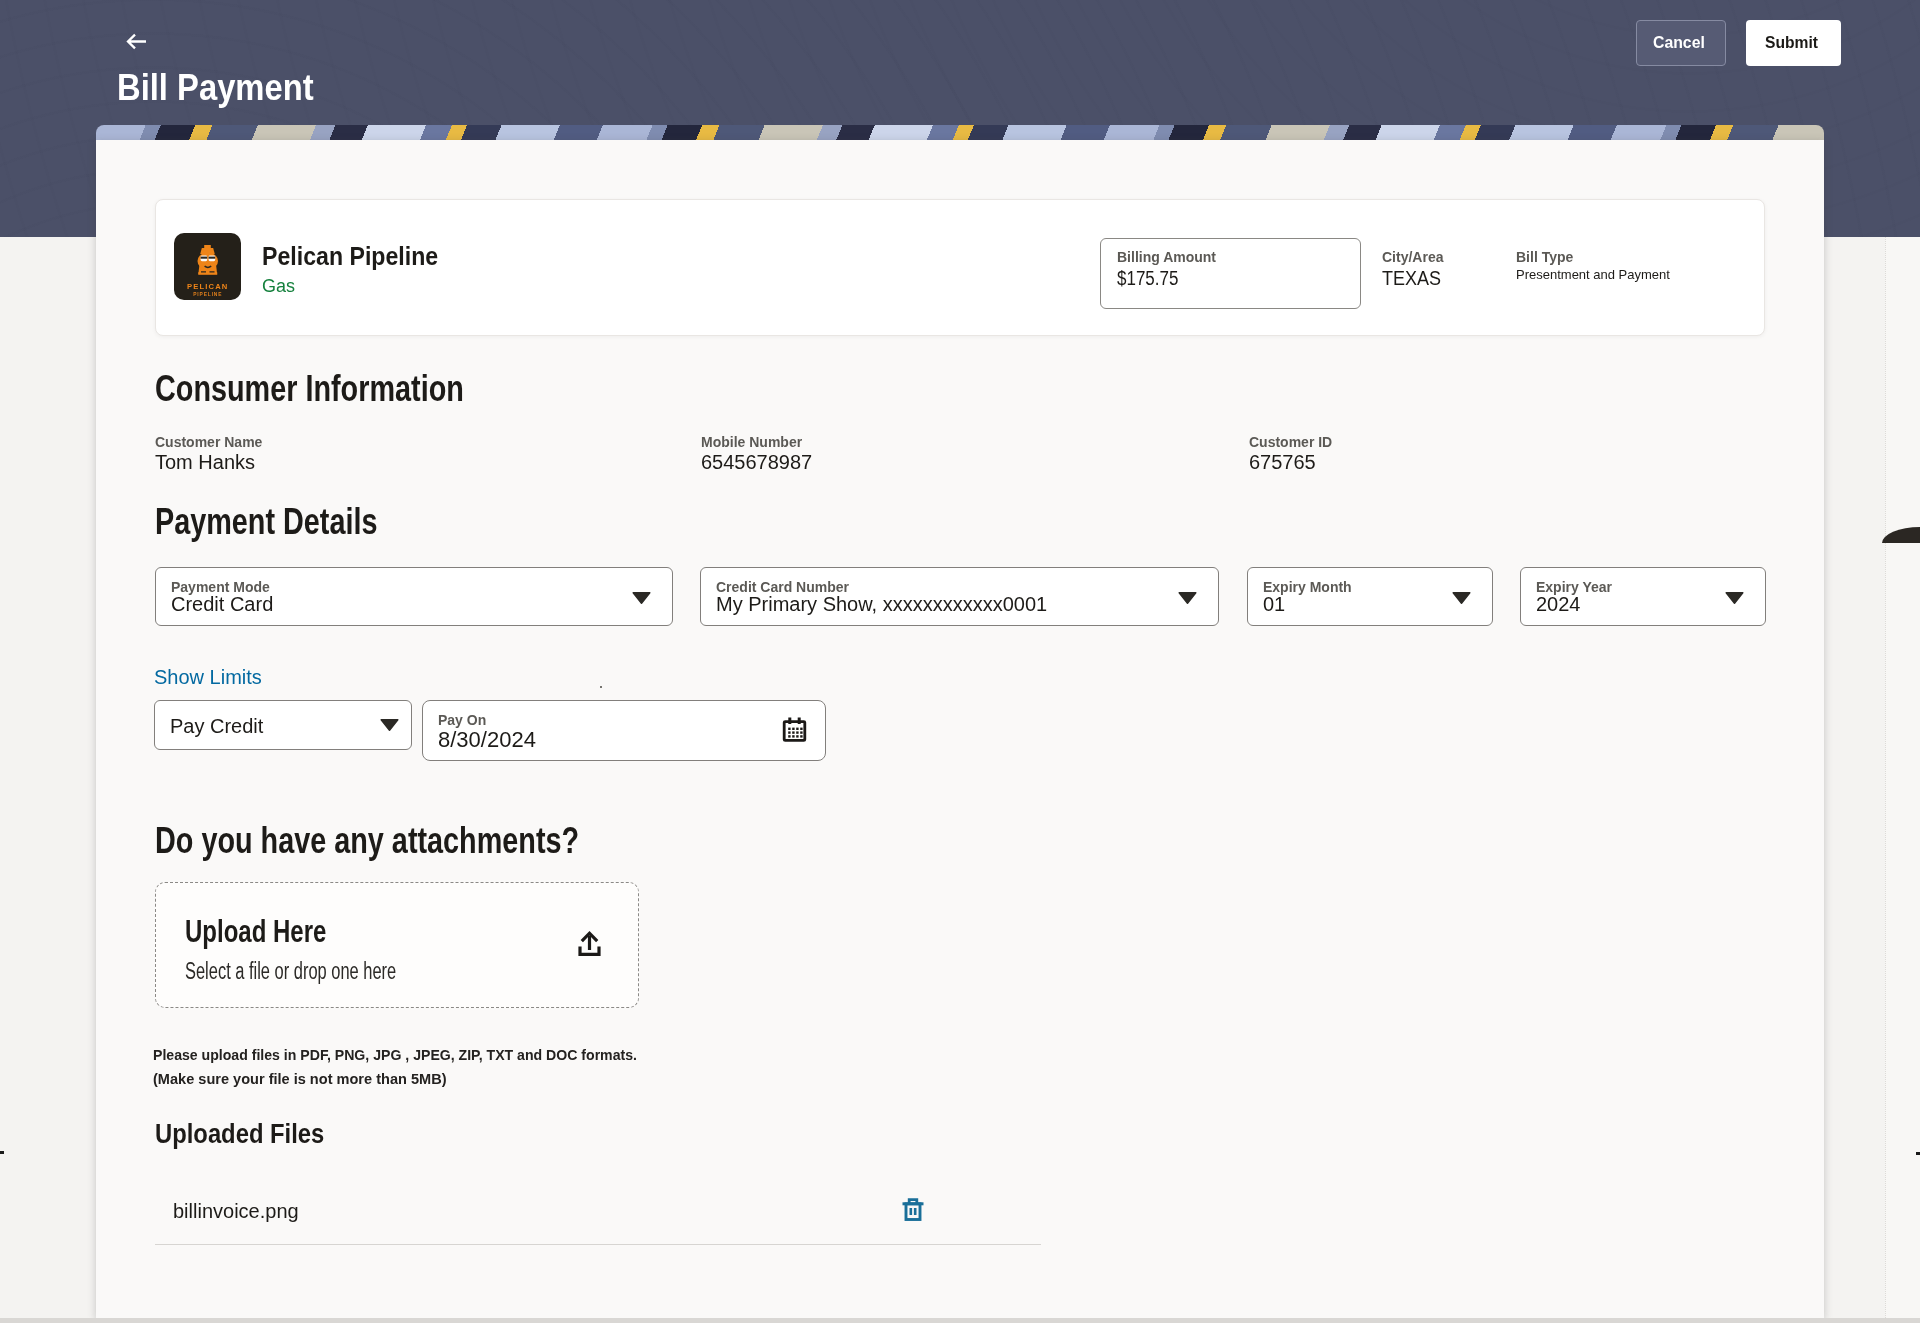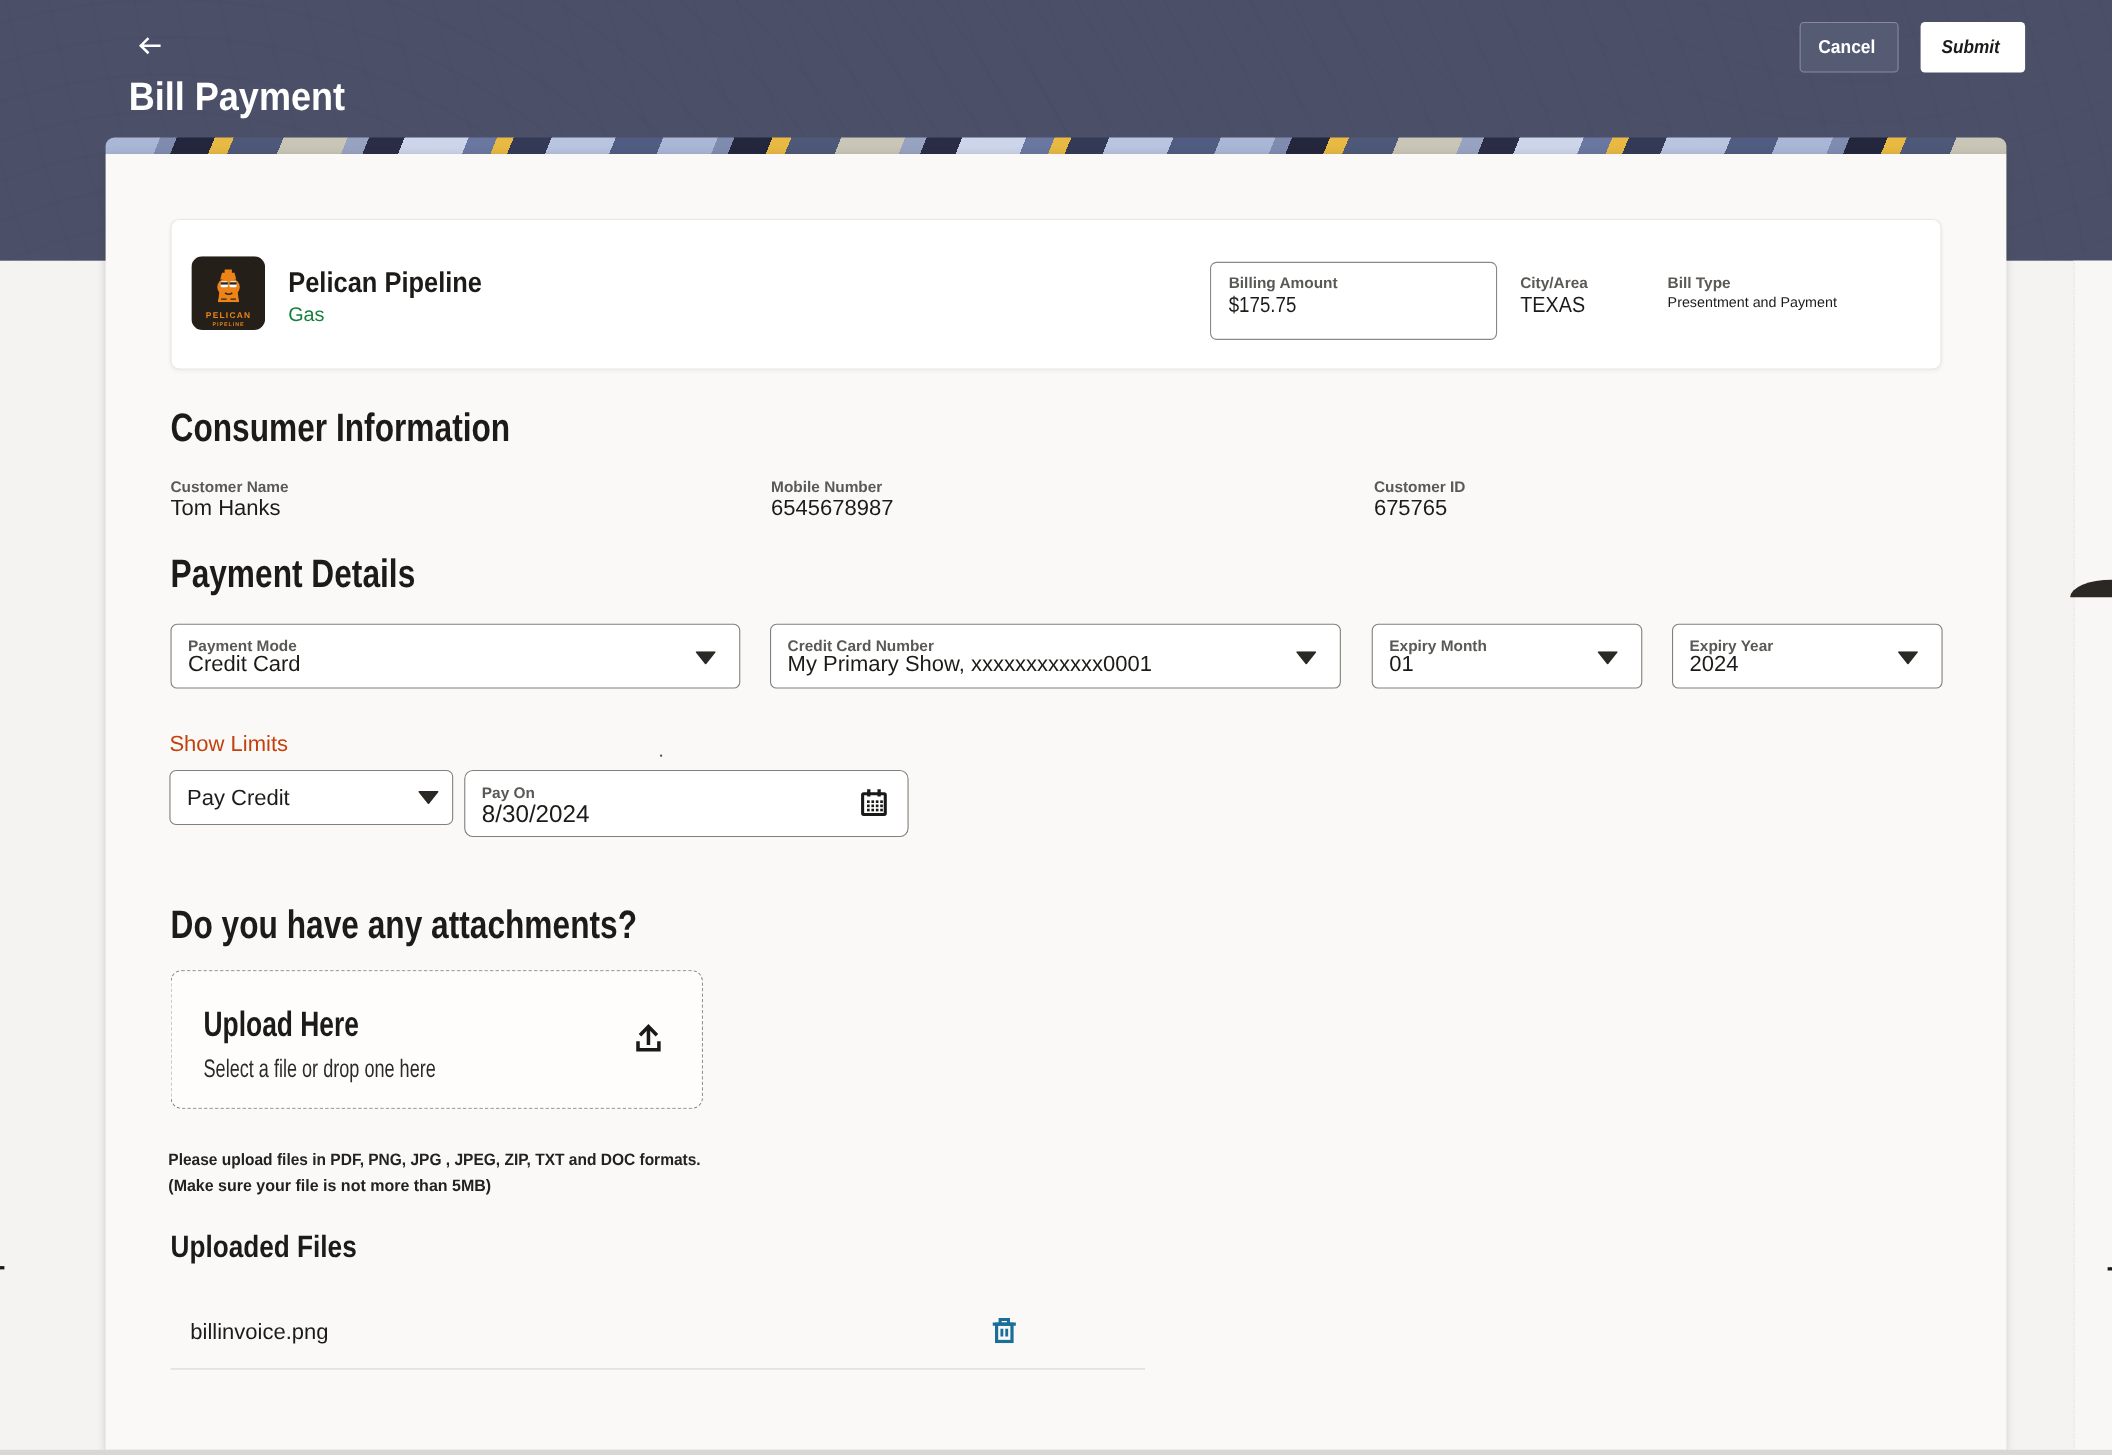--- a/index.html
+++ b/index.html
@@ -10,33 +10,33 @@
   .sx { transform-origin:left top; white-space:nowrap; }
   .hdr { left:0; top:0; width:1920px; height:237px;
     background:
       repeating-radial-gradient(circle at 8% 230%, rgba(20,24,44,0.022) 0 3px, rgba(0,0,0,0) 3px 34px),
       repeating-radial-gradient(circle at 88% -130%, rgba(20,24,44,0.02) 0 3px, rgba(0,0,0,0) 3px 38px),
       #4b5068; }
   .title { left:117px; top:67px; font-size:36px; font-weight:700; color:#fff; transform:scaleX(0.91); }
   .btn { top:20px; height:46px; border-radius:4px; display:flex; align-items:center; justify-content:center;margin-left:36px; }
   .cancel { left:1600px; width:90px; background:#565b74; border:1px solid #868ba2; }
   .cancel span { font-size:17px; font-weight:700; color:#fff; transform:scaleX(0.93); }
-  .submit { left:1710px; width:95px; background:#fff;font-style:italic; }
+  .submit { left:1710px; width:95px; background:#fff; }
   .submit span { font-size:17px; font-weight:700; color:#1c1a17; transform:scaleX(0.92); }
   .strip { left:96px; top:125px; width:1728px; height:15px; border-radius:8px 8px 0 0;
     background:repeating-linear-gradient(112deg,#aab6d6 0 46px, #7f8cb0 46px 60px, #23263c 60px 92px, #e8ba43 92px 108px,#4e5878 108px 150px, #c9c5b7 150px 204px, #98a3c2 204px 222px, #2a2d45 222px 252px,#ccd5ea 252px 306px, #6a77a0 306px 330px, #e8ba43 330px 344px, #343a56 344px 376px,#b8c4e0 376px 430px, #515c82 430px 470px); }
   .card { left:96px; top:140px; width:1728px; height:1178px; background:#faf9f8;
     box-shadow:0 2px 8px rgba(60,60,60,0.25); }
   .supbox { left:155px; top:199px; width:1610px; height:137px; background:#fff;
     border:1px solid #e9e6e3; border-radius:8px; box-shadow:0 1px 4px rgba(0,0,0,0.05); }
   .h1s { font-size:36px; font-weight:700; color:#1d1b18; transform:scaleX(0.80); }
   .lab { font-size:14px; font-weight:700; color:#5b5955; }
   .val { font-size:20px; color:#1d1b18; }
   .inbox { border:1px solid #827f7c; border-radius:6px; background:#fff; }
-  .link { color:#c2410c;text-align:right; }
+  .link { color:#0369a1;text-align:right; }
   .dash { left:155px; top:882px; width:484px; height:126px; border:1px dashed #8b8986;
     border-radius:10px; background:#fefdfc; }
 </style>
 </head>
 <body>
 
   <div class="abs hdr"></div>
   <svg class="abs" style="left:126px;top:33px" width="21" height="17" viewBox="0 0 21 17" fill="none">
     <path d="M20 8.5 H2.2 M9 1.6 L2 8.5 L9 15.4" stroke="#ffffff" stroke-width="2.3"></path>
   </svg>

